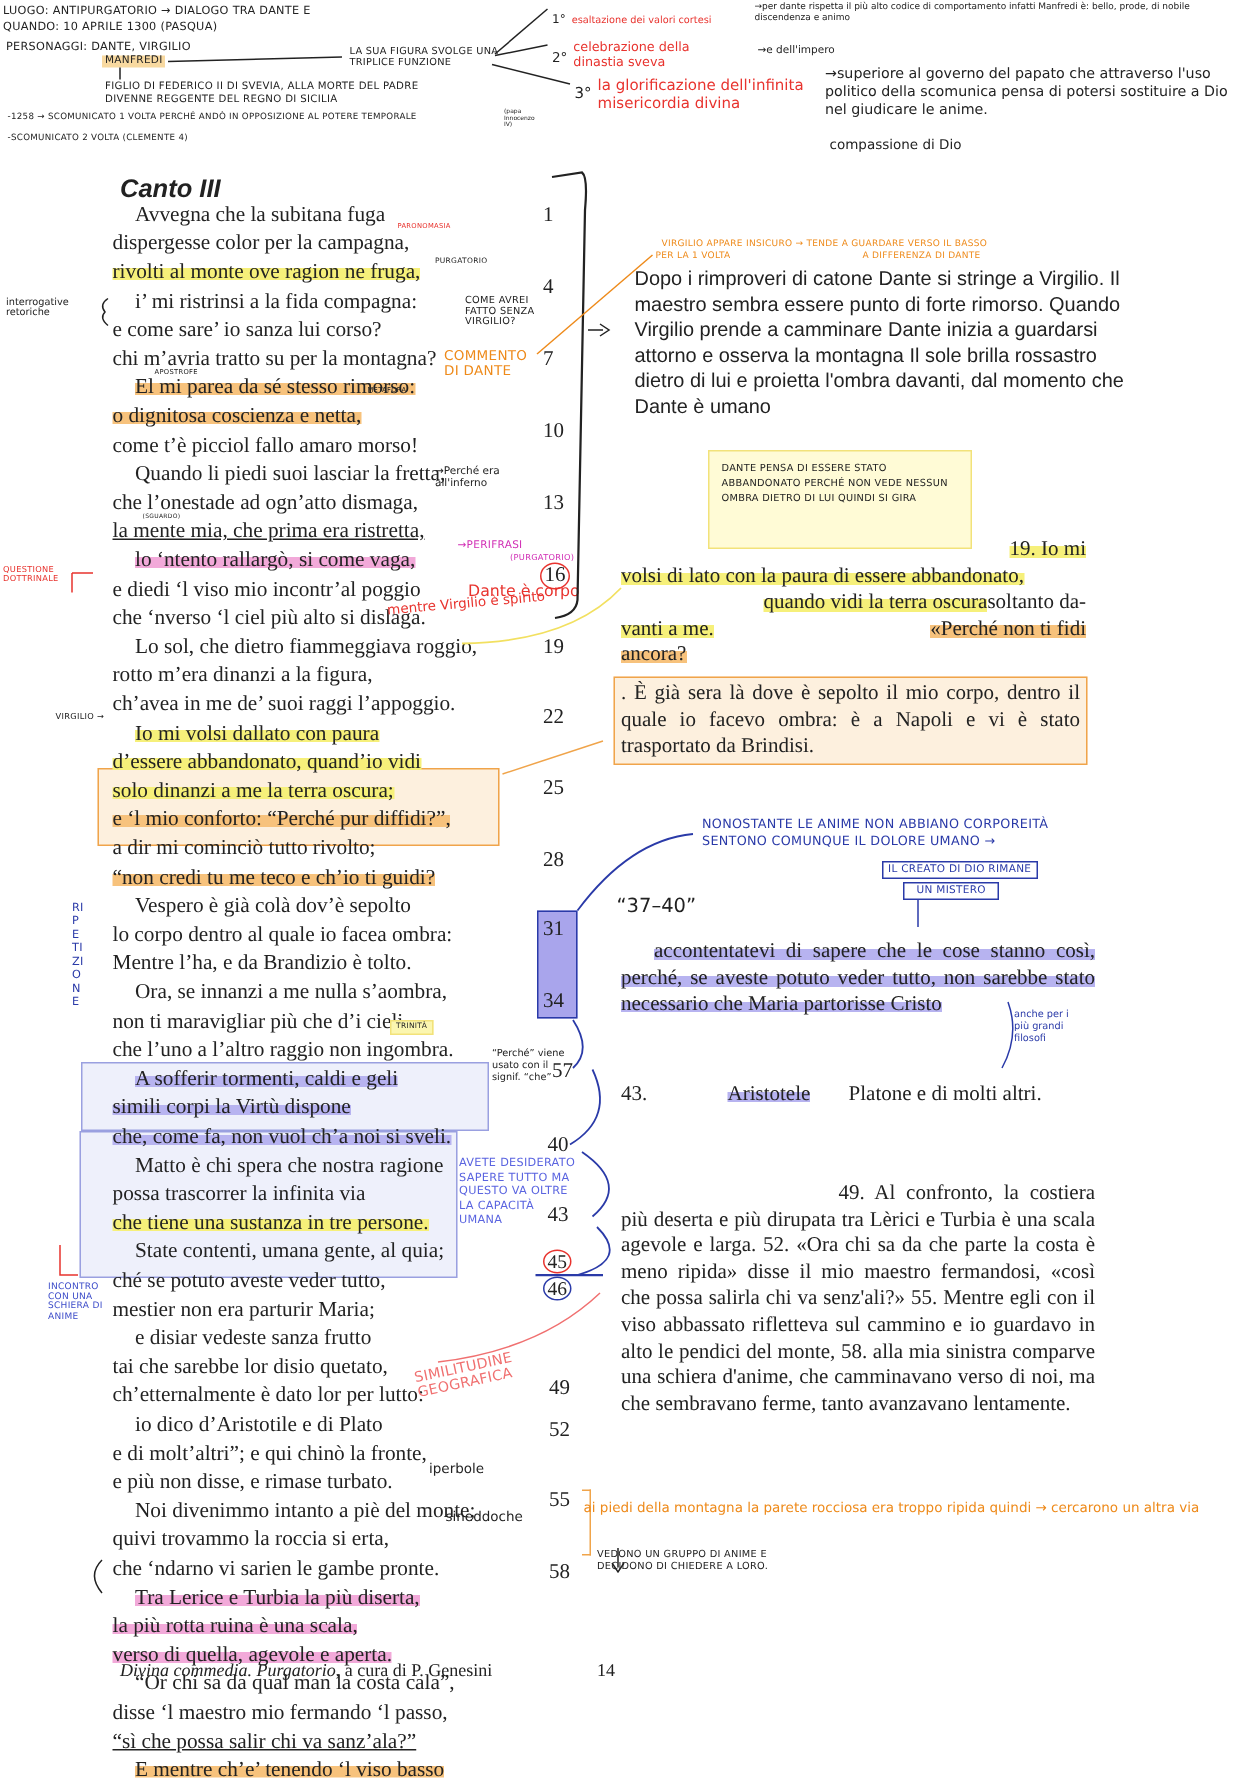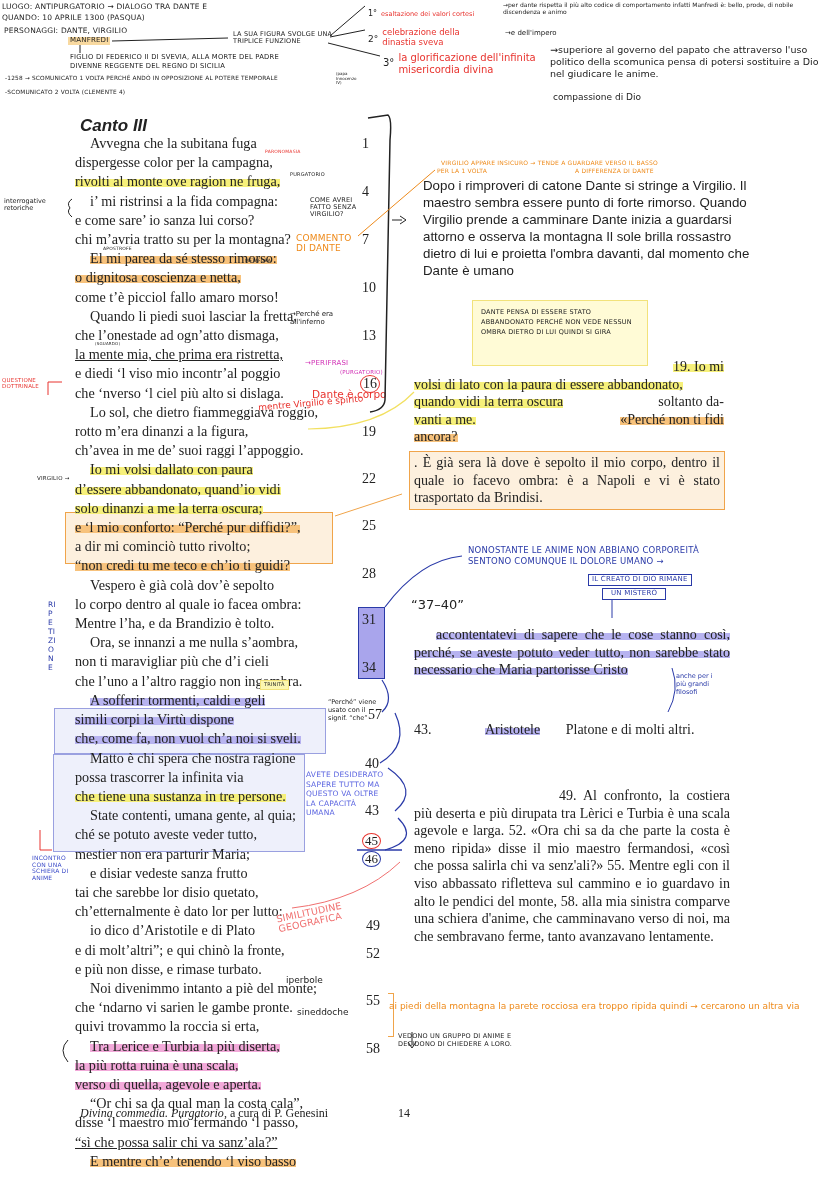--- a/index.html
+++ b/index.html
@@ -86,20 +86,21 @@
   <div class="verse"><span class="hl-yellow">rivolti al monte ove ragion ne fruga,</span></div>
   <div class="verse indent"><span class="ul-red">i’ mi ristrinsi a la fida compagna:</span></div>
   <div class="verse">e come sare’ io sanza lui corso?</div>
   <div class="verse">chi m’avria tratto su per la montagna?</div>
   <div class="verse indent"><span class="hl-orange">El mi parea da sé stesso rimorso:</span></div>
   <div class="verse"><span class="hl-orange">o dignitosa coscienza e netta,</span></div>
   <div class="verse">come t’è picciol fallo amaro morso!</div>
   <div class="verse indent">Quando li piedi suoi lasciar la fretta,</div>
   <div class="verse">che l’onestade ad ogn’atto dismaga,</div>
   <div class="verse"><span class="ul-black">la mente mia, che prima era ristretta,</span></div>
+  <div class="verse indent"><span class="hl-pink">lo ‘ntento rallargò, si come vaga,</span></div>
   <div class="verse">e diedi ‘l viso mio incontr’al poggio</div>
   <div class="verse">che ‘nverso ‘l ciel più alto si dislaga.</div>
   <div class="verse indent"><span class="ul-red">Lo sol, che dietro fiammeggiava roggio,</span></div>
   <div class="verse">rotto m’era dinanzi a la figura,</div>
   <div class="verse">ch’avea in me de’ suoi raggi l’appoggio.</div>
   <div class="verse indent"><span class="hl-yellow">Io mi volsi dallato con paura</span></div>
   <div class="verse"><span class="hl-yellow">d’essere abbandonato, quand’io vidi</span></div>
   <div class="verse"><span class="hl-yellow">solo dinanzi a me la terra oscura;</span></div>
   <div class="verse"><span class="hl-orange">e ‘l mio conforto: “Perché pur diffidi?”,</span></div>
   <div class="verse">a dir mi cominciò tutto rivolto;</div>
@@ -119,22 +120,22 @@
   <div class="verse indent">State contenti, umana gente, al quia;</div>
   <div class="verse">ché se potuto aveste veder tutto,</div>
   <div class="verse">mestier non era parturir Maria;</div>
   <div class="verse indent">e disiar vedeste sanza frutto</div>
   <div class="verse">tai che sarebbe lor disio quetato,</div>
   <div class="verse">ch’etternalmente è dato lor per lutto:</div>
   <div class="verse indent">io dico d’Aristotile e di Plato</div>
   <div class="verse">e di molt’altri”; e qui chinò la fronte,</div>
   <div class="verse">e più non disse, e rimase turbato.</div>
   <div class="verse indent">Noi divenimmo intanto a piè del monte;</div>
+  <div class="verse">quivi trovammo la roccia si erta,</div>
   <div class="verse">che ‘ndarno vi sarien le gambe pronte.</div>
-  <div class="verse">quivi trovammo la roccia si erta,</div>
   <div class="verse indent"><span class="hl-pink">Tra Lerice e Turbia la più diserta,</span></div>
   <div class="verse"><span class="hl-pink">la più rotta ruina è una scala,</span></div>
   <div class="verse"><span class="hl-pink">verso di quella, agevole e aperta.</span></div>
   <div class="verse indent">“Or chi sa da qual man la costa cala”,</div>
   <div class="verse">disse ‘l maestro mio fermando ‘l passo,</div>
   <div class="verse"><span class="ul-black">“sì che possa salir chi va sanz’ala?”</span></div>
   <div class="verse indent"><span class="hl-orange">E mentre ch’e’ tenendo ‘l viso basso</span></div>
 
 </div>
 
@@ -190,21 +191,21 @@
 
 <div class="abs summary">Dopo i rimproveri di catone Dante si stringe a Virgilio. Il maestro sembra essere punto di forte rimorso. Quando Virgilio prende a camminare Dante inizia a guardarsi attorno e osserva la montagna Il sole brilla rossastro dietro di lui e proietta l'ombra davanti, dal momento che Dante è umano</div>
 
 <div class="abs note-yellow">
   <div class="hand black" style="font-size:6.5px;line-height:10px;">DANTE PENSA DI ESSERE STATO ABBANDONATO PERCHÉ NON VEDE NESSUN OMBRA DIETRO DI LUI QUINDI SI GIRA</div>
 </div>
 
 <div class="abs prose" style="left:414px;top:358px;width:310px;">
   <div style="text-align:right;"><span class="hl-yellow">19. Io mi</span></div>
   <div><span class="hl-yellow">volsi di lato con la paura di essere abbandonato,</span></div>
-  <div style="display:flex;justify-content:space-between;">
+  <div style="display:flex;justify-content:flex-end;">
       <span class="hl-yellow">quando vidi la terra oscura</span>
       <span>soltanto da-</span>
     </div>
   <div style="display:flex;justify-content:space-between;">
       <span class="hl-yellow">vanti a me.</span>
       <span class="hl-orange">«Perché non ti fidi</span>
     </div>
   <div><span class="hl-orange">ancora?</span></div>
   <div style="text-align:right;margin-top:6px;"><span class="hl-orange">«Non mi credi con te e che ti guidi?</span></div>
 </div>

